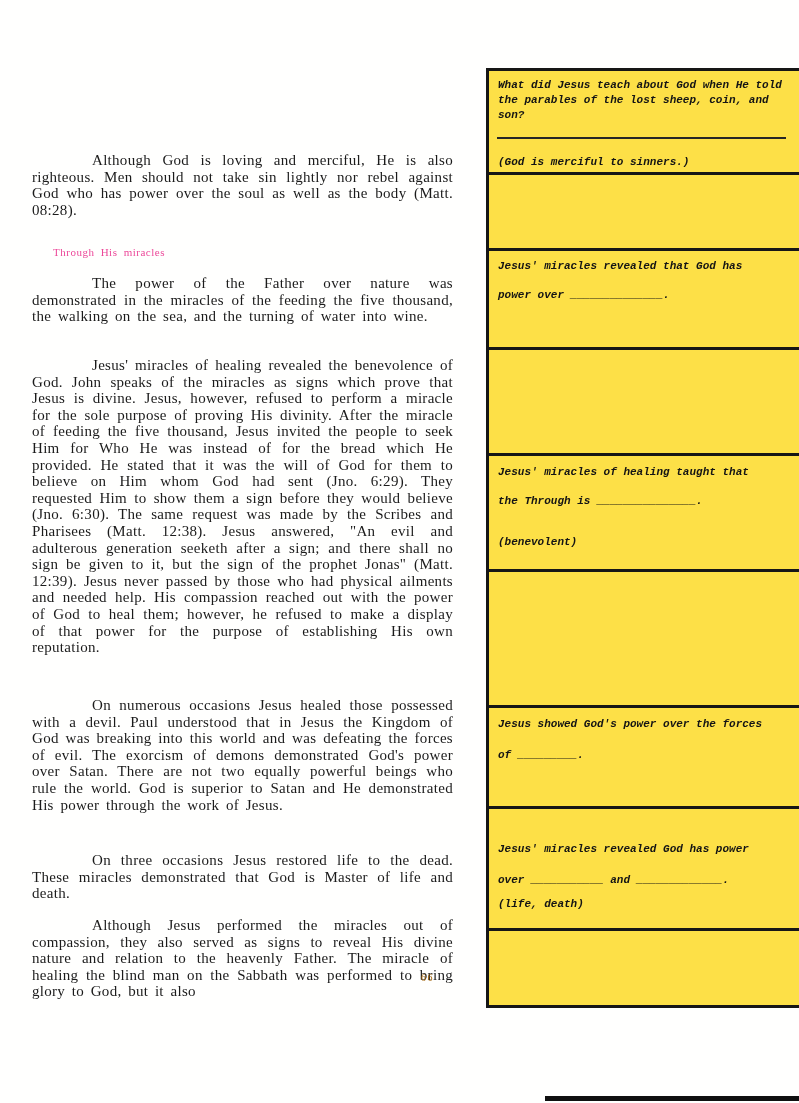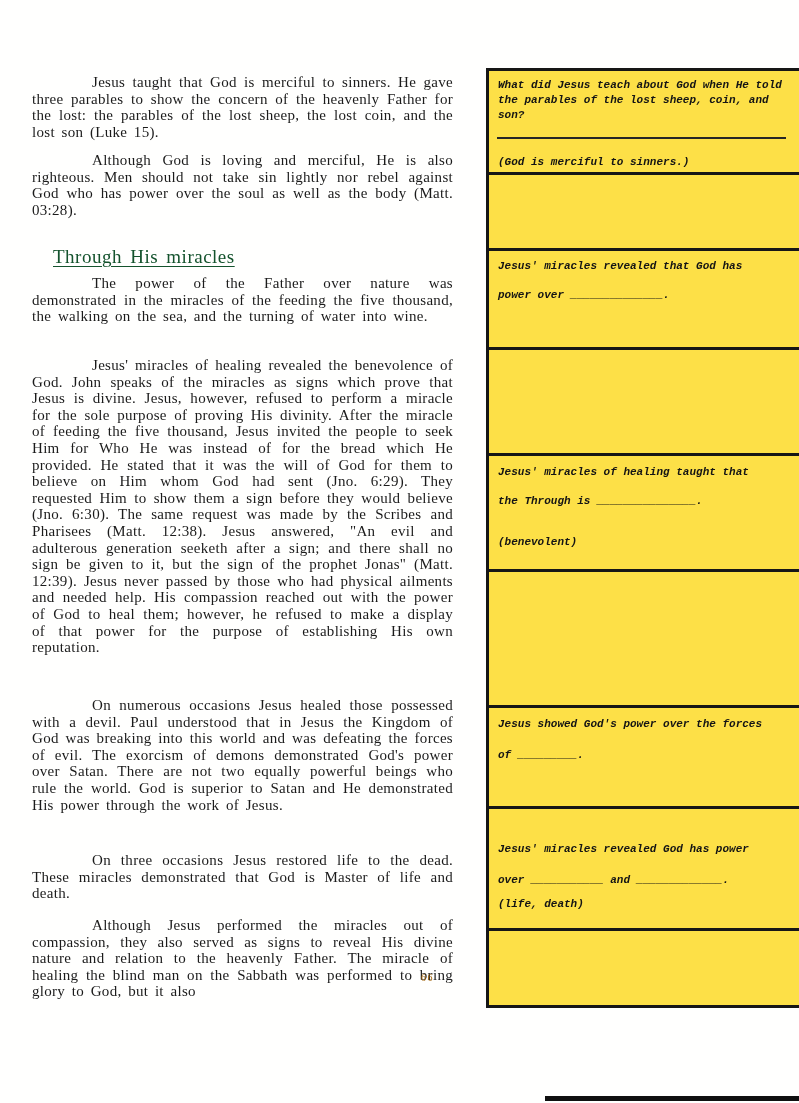--- a/index.html
+++ b/index.html
@@ -19,24 +19,23 @@
     font-family:"Liberation Serif", serif;
     font-size:15px; line-height:16.6px;
     color:#1b1b1b;
     text-align:justify;
     letter-spacing:0.3px; word-spacing:2.6px;
   }
   .indent { text-indent:60px; }
   .heading {
     position:absolute; left:21px; margin:0;
     font-family:"Liberation Serif", serif;
-    font-size:19px; font-weight:normal;
-    color:#14532d;
+    font-size:11px; font-weight:normal;
+    color:#ec4899;
     letter-spacing:0.5px; word-spacing:3px;
-    text-decoration:underline;
     text-underline-offset:3px;
   }
 
   
   .right-col { position:absolute; left:458px; top:68px; width:318px; }
   .qbox {
     box-sizing:border-box;
     border:3px solid #161616;
     background:#fde047;
     position:relative;
@@ -67,22 +66,21 @@
     position:absolute; left:545px; top:1096px;
     width:254px; height:5px; background:#101010;
   }
 </style>
 </head>
 <body>
 
 <div class="page">
 
   <div class="left-col">
-    <p class="bodytext indent" style="top:74px">Jesus taught that God is merciful to sinners. He gave three parables to show the concern of the heavenly Father for the lost:  the parables of the lost sheep, the lost coin, and the lost son (Luke 15).</p>
-    <p class="bodytext indent" style="top:152px">Although God is loving and merciful, He is also righteous.  Men should not take sin lightly nor rebel against God who has power over the soul as well as the body (Matt. 03:28).</p>
+    <p class="bodytext indent" style="top:152px">Although God is loving and merciful, He is also righteous.  Men should not take sin lightly nor rebel against God who has power over the soul as well as the body (Matt. 08:28).</p>
     <h3 class="heading" style="top:246px">Through His miracles</h3>
     <p class="bodytext indent" style="top:275px">The power of the Father over nature was demonstrated in the miracles of the feeding the five thousand, the walking on the sea, and the turning of water into wine.</p>
     <p class="bodytext indent" style="top:357px">Jesus' miracles of healing revealed the benevolence of God.  John speaks of the miracles as signs which prove that Jesus is divine.  Jesus, however, refused to perform a miracle for the sole purpose of proving His divinity.  After the miracle of feeding the five thousand, Jesus invited the people to seek Him for Who He was instead of for the bread which He provided.  He stated that it was the will of God for them to believe on Him whom God had sent (Jno. 6:29).  They requested Him to show them a sign before they would believe (Jno. 6:30).  The same request was made by the Scribes and Pharisees (Matt. 12:38).  Jesus answered, "An evil and adulterous generation seeketh after a sign; and there shall no sign be given to it, but the sign of the prophet Jonas" (Matt. 12:39).  Jesus never passed by those who had physical ailments and needed help. His compassion reached out with the power of God to heal them; however, he refused to make a display of that power for the purpose of establishing His own reputation.</p>
     <p class="bodytext indent" style="top:697px">On numerous occasions Jesus healed those possessed with a devil.  Paul understood that in Jesus the Kingdom of God was breaking into this world and was defeating the forces of evil.  The exorcism of demons demonstrated God's power over Satan.  There are not two equally powerful beings who rule the world.  God is superior to Satan and He demonstrated His power through the work of Jesus.</p>
     <p class="bodytext indent" style="top:852px">On three occasions Jesus restored life to the dead.  These miracles demonstrated that God is Master of life and death.</p>
     <p class="bodytext indent" style="top:917px">Although Jesus performed the miracles out of compassion, they also served as signs to reveal His divine nature and relation to the heavenly Father. The miracle of healing the blind man on the Sabbath was performed to bring glory to God, but it also</p>
   </div>
 
   <div class="right-col">
 

